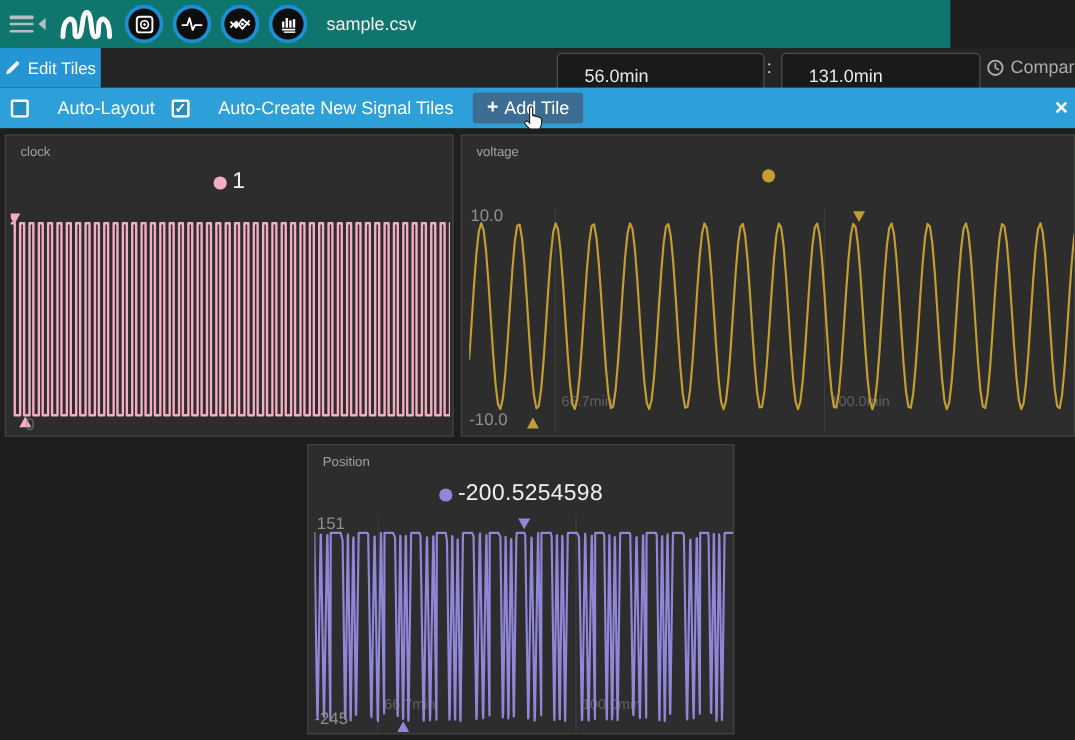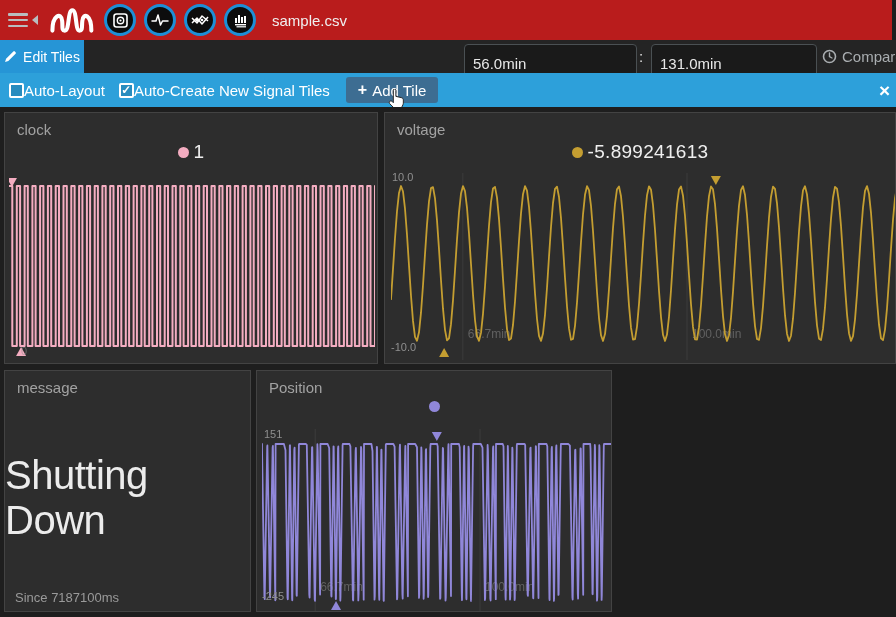--- a/index.html
+++ b/index.html
@@ -2,69 +2,69 @@
 <html><head>
 <meta charset="utf-8">
 <style>
   html,body{margin:0;padding:0}
   body{
     width:896px;height:617px;overflow:hidden;position:relative;
     background:#1e1e1e;font-family:"Liberation Sans",sans-serif;color:#ddd;
     -webkit-font-smoothing:antialiased;
   }
   
-  .topbar{position:absolute;left:0;top:0;width:892px;height:40px;background:#b91c1c;
+  .topbar{position:absolute;left:0;top:0;width:792px;height:40px;background:#0f766e;
     display:flex;align-items:center;}
   .hamburger{width:20px;height:14px;margin-left:8px;display:flex;flex-direction:column;justify-content:space-between;cursor:pointer}
   .hamburger span{display:block;height:2.5px;background:#b9bdbf;border-radius:1px}
   .collapse-arrow{width:0;height:0;border-top:5px solid transparent;border-bottom:5px solid transparent;
     border-right:6px solid #b9bdbf;margin-left:4px}
   .logo{margin-left:10px;display:flex;align-items:center}
   .viewbtns{display:flex;gap:8px;margin-left:10px}
   .viewbtn{width:32px;height:32px;border-radius:50%;background:#0d0d0d;border:3px solid #1e8fd6;
     box-sizing:border-box;display:flex;align-items:center;justify-content:center;cursor:pointer}
   .bucket-title{margin-left:16px;font-size:15px;color:#f0f0f0}
   .topnav{margin-left:auto;display:flex;gap:15px;font-size:14px;color:#d6d6d6;padding-right:4px;white-space:nowrap}
   .topnav span{cursor:pointer}
   
   .subbar{position:absolute;left:0;top:40px;width:896px;height:33px;background:#242424}
   .edit-tab{position:absolute;left:0;top:0;height:33px;width:84px;background:#2695d6;color:#fff;
     display:flex;align-items:center;justify-content:center;gap:6px;font-size:14px;cursor:pointer}
   .time-input{position:absolute;top:4px;height:38px;box-sizing:border-box;background:#1a1a1a;
-    border:1px solid #4a5053;border-radius:4px;color:#e8e8e8;font-size:15px;padding:0 8px;
+    border:1px solid #4a5053;border-radius:4px;color:#e8e8e8;font-size:15px;padding:0 22px;
     font-family:"Liberation Sans",sans-serif;outline:none}
   #time-start{left:464px;width:173px}
   #time-end{left:651px;width:166px}
   .time-colon{position:absolute;left:639px;top:8px;color:#e0e0e0;font-size:15px}
   .compare{position:absolute;left:822px;top:8px;display:flex;align-items:center;gap:5px;
     color:#a9adb0;font-size:15px;white-space:nowrap;cursor:pointer}
   
   .editbar{position:absolute;left:0;top:73px;width:896px;height:34px;background:#2da0da;
     display:flex;align-items:center;color:#fff;font-size:15px}
   .cb{width:15px;height:15px;border:2px solid #fff;border-radius:2px;box-sizing:border-box;
     display:inline-flex;align-items:center;justify-content:center;cursor:pointer;background:rgba(0,0,0,.12)}
   .cb .mark{font-size:12px;font-weight:bold;color:#fff;line-height:1}
-  .cb-group{display:flex;align-items:center;gap:0;margin-left:9px}
+  .cb-group{display:flex;align-items:center;gap:24px;margin-left:9px}
   .cb-group label{cursor:pointer}
   .add-tile{position:relative;margin-left:16px;height:26px;padding:0 12px;background:#3d6d92;
     border:none;border-radius:3px;color:#fff;font-size:15px;display:flex;align-items:center;gap:5px;
     font-family:"Liberation Sans",sans-serif;cursor:pointer}
   .add-tile .plus{font-weight:bold;font-size:16px}
   .cursor-float{position:absolute;left:42px;top:12px;pointer-events:none}
   .editbar-close{margin-left:auto;margin-right:6px;font-size:19px;font-weight:bold;color:#fff;cursor:pointer;line-height:1}
   
   .content{position:absolute;left:0;top:107px;width:896px;height:510px;background:#1e1e1e}
   .tile{position:absolute;background:#2d2d2d;border:1px solid #434343;box-sizing:border-box;overflow:hidden}
-  .tile-title{position:absolute;top:8px;left:12px;font-size:15px;color:#a2a2a2}
+  .tile-title{position:absolute;top:8px;left:12px;font-size:11px;color:#a2a2a2}
   .legend{position:absolute;left:0;right:0;display:flex;align-items:center;justify-content:center;gap:5px}
   .legend .dot{width:11px;height:11px;border-radius:50%;background:#888}
   .legend .val{font-size:19px;color:#efefef;letter-spacing:.3px}
   .plot{position:absolute}
   .plot svg{display:block}
-  .ylab{position:absolute;font-size:11px;color:#8f8f8f;white-space:nowrap}
+  .ylab{position:absolute;font-size:14px;color:#8f8f8f;white-space:nowrap}
   .big-text{position:absolute;left:0;right:0;top:0;bottom:0;display:flex;align-items:center;justify-content:center;color:#ececec}
   .since{position:absolute;bottom:6px;left:10px;font-size:13px;color:#9a9a9a}
   
   #tile-clock{left:4px;top:5px;width:374px;height:252px}
   #tile-voltage{left:384px;top:5px;width:512px;height:252px}
   #tile-message{left:4px;top:263px;width:247px;height:242px}
   #tile-position{left:256px;top:263px;width:356px;height:242px}
   #tile-alarm{left:641px;top:263px;width:255px;height:242px}
   #tile-clock .legend,#tile-voltage .legend{top:28px}
   #tile-position .legend{top:30px}
@@ -181,47 +181,42 @@
           <polygon points="7.078000000000001,181 17.078000000000003,181 12.078000000000001,172" fill="#f4adc1"></polygon>
         </svg>
       <span class="ylab" style="top:170px;left:12px;opacity:.55">0</span>
     </div>
   </section>
 
   <section class="tile" id="tile-voltage">
     <div class="tile-title">voltage</div>
     <div class="legend">
       <span class="dot" style="background: rgb(196, 158, 49);"></span>
-      <span class="val">-5.899241613</span>
     </div>
     <div class="plot" id="plot-voltage">
       <svg width="506" height="187">
           <line x1="71.85199999999999" y1="0" x2="71.85199999999999" y2="187" stroke="#3c3c3c" stroke-width="1"></line>
           <text x="76.85199999999999" y="165" fill="#616161" font-size="12" font-family="&quot;Liberation Sans&quot;,sans-serif">66.7min</text>
           <line x1="296.01" y1="0" x2="296.01" y2="187" stroke="#3c3c3c" stroke-width="1"></line>
           <text x="301.01" y="165" fill="#616161" font-size="12" font-family="&quot;Liberation Sans&quot;,sans-serif">100.0min</text>
           <path d="M0,126.1 L2,96.1 L4,65.2 L6,38.4 L8,20.0 L10,13.0 L12,18.5 L14,35.7 L16,61.7 L18,92.4 L20,122.7 L22,147.9 L24,163.8 L26,167.8 L28,159.3 L30,139.7 L32,112.2 L34,81.1 L36,51.6 L38,28.3 L40,15.1 L42,14.1 L44,25.4 L46,47.3 L48,76.1 L50,107.3 L52,135.7 L54,156.8 L56,167.3 L58,165.3 L60,151.2 L62,127.3 L64,97.5 L66,66.5 L68,39.4 L70,20.6 L72,13.1 L74,18.1 L76,34.8 L78,60.5 L80,91.0 L82,121.5 L84,147.0 L86,163.3 L88,167.9 L90,159.9 L92,140.8 L94,113.5 L96,82.5 L98,52.8 L100,29.2 L102,15.5 L104,13.9 L106,24.7 L108,46.2 L110,74.8 L112,105.9 L114,134.6 L116,156.1 L118,167.1 L120,165.6 L122,152.0 L124,128.5 L126,98.8 L128,67.8 L130,40.4 L132,21.2 L134,13.1 L136,17.6 L138,33.8 L140,59.2 L142,89.7 L144,120.3 L146,146.0 L148,162.8 L150,167.9 L152,160.5 L154,141.8 L156,114.8 L158,83.8 L160,54.0 L162,30.0 L164,15.8 L166,13.7 L168,24.0 L170,45.1 L172,73.5 L174,104.6 L176,133.5 L178,155.4 L180,166.8 L182,165.9 L184,152.8 L186,129.7 L188,100.2 L190,69.1 L192,41.5 L194,21.8 L196,13.2 L198,17.1 L200,32.9 L202,58.0 L204,88.3 L206,119.0 L208,145.1 L210,162.3 L212,168.0 L214,161.1 L216,142.8 L218,116.1 L220,85.2 L222,55.1 L224,30.8 L226,16.2 L228,13.5 L230,23.3 L232,44.0 L234,72.1 L236,103.3 L238,132.4 L240,154.7 L242,166.6 L244,166.2 L246,153.6 L248,130.8 L250,101.5 L252,70.4 L254,42.5 L256,22.4 L258,13.3 L260,16.7 L262,32.0 L264,56.8 L266,87.0 L268,117.8 L270,144.1 L272,161.8 L274,168.0 L276,161.6 L278,143.8 L280,117.3 L282,86.5 L284,56.4 L286,31.7 L288,16.6 L290,13.4 L292,22.7 L294,42.9 L296,70.8 L298,102.0 L300,131.2 L302,153.9 L304,166.3 L306,166.5 L308,154.4 L310,132.0 L312,102.8 L314,71.7 L316,43.6 L318,23.1 L320,13.5 L322,16.3 L324,31.1 L326,55.6 L328,85.6 L330,116.5 L332,143.1 L334,161.3 L336,168.0 L338,162.2 L340,144.8 L342,118.6 L344,87.9 L346,57.6 L348,32.6 L350,17.0 L352,13.3 L354,22.0 L356,41.8 L358,69.5 L360,100.6 L362,130.1 L364,153.1 L366,166.0 L368,166.8 L370,155.1 L372,133.1 L374,104.1 L376,73.0 L378,44.7 L380,23.8 L382,13.6 L384,15.9 L386,30.3 L388,54.4 L390,84.3 L392,115.2 L394,142.2 L396,160.7 L398,168.0 L400,162.7 L402,145.7 L404,119.8 L406,89.2 L408,58.8 L410,33.5 L412,17.4 L414,13.2 L416,21.4 L418,40.8 L420,68.2 L422,99.3 L424,128.9 L426,152.3 L428,165.7 L430,167.0 L432,155.9 L434,134.2 L436,105.5 L438,74.3 L440,45.8 L442,24.5 L444,13.8 L446,15.6 L448,29.4 L450,53.2 L452,83.0 L454,113.9 L456,141.1 L458,160.2 L460,167.9 L462,163.1 L464,146.6 L466,121.1 L468,90.6 L470,60.0 L472,34.4 L474,17.9 L476,13.1 L478,20.8 L480,39.8 L482,67.0 L484,97.9 L486,127.7 L488,151.5 L490,165.4 L492,167.2 L494,156.6 L496,135.3 L498,106.8 L500,75.6 L502,46.9 L504,25.2 L506,14.0" fill="none" stroke="#c49e31" stroke-width="1.8" stroke-linejoin="round" stroke-linecap="round"></path>
           <polygon points="319.85200000000003,3 329.85200000000003,3 324.85200000000003,12" fill="#c49e31"></polygon>
           <polygon points="48.129999999999995,184 58.129999999999995,184 53.129999999999995,175" fill="#c49e31"></polygon>
         </svg>
       <span class="ylab" style="top:-2px;left:1px">10.0</span>
       <span class="ylab" style="top:168px;left:0px">-10.0</span>
     </div>
   </section>
 
-  <section class="tile" id="tile-message">
-    <div class="tile-title">message</div>
-    <div class="big-text">Shutting Down</div>
-    <div class="since">Since 7187100ms</div>
-  </section>
 
   <section class="tile" id="tile-position">
     <div class="tile-title">Position</div>
     <div class="legend">
       <span class="dot" style="background: rgb(144, 135, 217);"></span>
+      <span class="val">-200.5254598</span>
     </div>
     <div class="plot" id="plot-position">
       <svg width="372" height="184">
           <line x1="53.196" y1="0" x2="53.196" y2="184" stroke="#3c3c3c" stroke-width="1"></line>
           <text x="58.196" y="162" fill="#616161" font-size="12" font-family="&quot;Liberation Sans&quot;,sans-serif">66.7min</text>
           <line x1="217.992" y1="0" x2="217.992" y2="184" stroke="#3c3c3c" stroke-width="1"></line>
           <text x="222.992" y="162" fill="#616161" font-size="12" font-family="&quot;Liberation Sans&quot;,sans-serif">100.0min</text>
           <path d="M0 15 L0.0 18.7 L2.4 166.9 L2.7 170.2 L5.2 17.6 L5.4 16.4 L7.9 165.2 L8.1 168.4 L10.6 18.7 L10.9 16.8 L13.3 171.3 L13.6 15 L21.9 15 L23.5 21.3 L25.5 168.8 L25.8 170.3 L27.8 16.7 L28.0 16.3 L30.1 169.7 L30.3 171.3 L32.3 20.7 L32.6 18.7 L34.6 166.1 L34.8 166.8 L36.9 15.5 L37.1 15 L43.8 15 L44.8 15.9 L47.3 166.0 L47.6 168.7 L50.0 18.3 L50.3 18.2 L52.7 170.4 L53.0 171.9 L55.4 15.2 L55.7 22.0 L58.1 165.6 L58.4 15 L65.6 15 L67.2 19.0 L69.3 166.6 L69.5 167.6 L71.5 17.4 L71.7 17.6 L73.8 170.1 L74.0 169.5 L76.0 19.5 L76.3 17.5 L78.3 171.6 L78.5 168.3 L80.6 16.1 L80.8 15 L87.5 15 L88.4 17.3 L90.9 170.7 L91.2 171.5 L93.6 21.9 L93.9 18.8 L96.3 171.4 L96.6 165.0 L99.0 18.0 L99.3 19.9 L101.7 170.7 L102.0 15 L109.4 15 L110.5 22.0 L112.5 170.7 L112.8 167.2 L114.8 17.8 L115.0 18.1 L117.1 166.8 L117.3 170.8 L119.3 20.7 L119.5 20.6 L121.6 171.3 L121.8 171.8 L123.8 15.9 L124.1 15 L131.3 15 L132.6 17.7 L135.0 170.3 L135.3 168.5 L137.7 18.6 L138.0 15.7 L140.4 165.1 L140.7 169.6 L143.2 20.4 L143.4 16.9 L145.9 167.3 L146.1 15 L153.2 15 L155.0 18.3 L157.0 168.9 L157.3 165.5 L159.3 18.3 L159.5 21.8 L161.6 169.8 L161.8 166.4 L163.8 21.1 L164.1 20.2 L166.1 168.1 L166.3 166.2 L168.3 18.7 L168.6 15 L175.1 15 L175.7 17.4 L178.1 169.8 L178.4 168.9 L180.8 19.0 L181.1 19.6 L183.5 171.6 L183.8 168.6 L186.3 18.2 L186.5 15.1 L189.0 167.1 L189.2 15 L196.9 15 L197.7 18.1 L199.8 165.4 L200.0 171.1 L202.0 18.0 L202.2 17.0 L204.3 169.1 L204.5 170.3 L206.5 17.6 L206.8 20.0 L208.8 165.5 L209.0 171.9 L211.1 18.3 L211.3 15 L218.8 15 L220.5 18.7 L222.9 171.1 L223.2 169.2 L225.6 15.9 L225.9 20.7 L228.3 169.3 L228.6 171.5 L231.0 19.2 L231.3 17.4 L233.8 170.2 L234.0 15 L240.7 15 L241.5 17.2 L243.5 167.7 L243.7 170.6 L245.8 17.0 L246.0 21.9 L248.0 170.6 L248.3 167.4 L250.3 18.6 L250.5 20.5 L252.6 171.1 L252.8 169.5 L254.8 16.6 L255.0 15 L262.6 15 L263.2 16.2 L265.6 165.3 L265.9 166.9 L268.3 19.1 L268.6 18.6 L271.1 168.6 L271.3 169.4 L273.8 17.1 L274.0 17.7 L276.5 169.1 L276.8 15 L284.5 15 L285.3 17.3 L287.4 169.5 L287.6 171.2 L289.6 20.1 L289.9 17.9 L291.9 171.9 L292.1 169.5 L294.1 18.8 L294.4 16.3 L296.4 165.9 L296.6 165.6 L298.7 21.8 L298.9 15 L306.4 15 L307.9 16.6 L310.4 168.4 L310.7 170.6 L313.1 21.1 L313.4 20.7 L315.8 165.1 L316.1 169.6 L318.5 19.4 L318.8 19.7 L321.2 165.8 L321.5 15 L328.2 15 L328.5 19.8 L330.5 165.0 L330.7 165.2 L332.8 15.9 L333.0 17.6 L335.0 171.7 L335.3 168.2 L337.3 16.2 L337.5 18.5 L339.6 170.9 L339.8 166.4 L341.8 16.8 L342.0 15 L350.1 15 L350.6 17.4 L353.0 166.8 L353.3 169.1 L355.7 21.7 L356.0 19.0 L358.4 168.8 L358.7 167.5 L361.1 21.6 L361.4 18.4 L363.8 168.8 L364.1 15 L372.0 15" fill="none" stroke="#9087d9" stroke-width="1.8" stroke-linejoin="round" stroke-linecap="round"></path>
           <polygon points="169.84,3 179.84,3 174.84,12" fill="#9087d9"></polygon>
           <polygon points="69.028,181 79.028,181 74.028,172" fill="#9087d9"></polygon>

